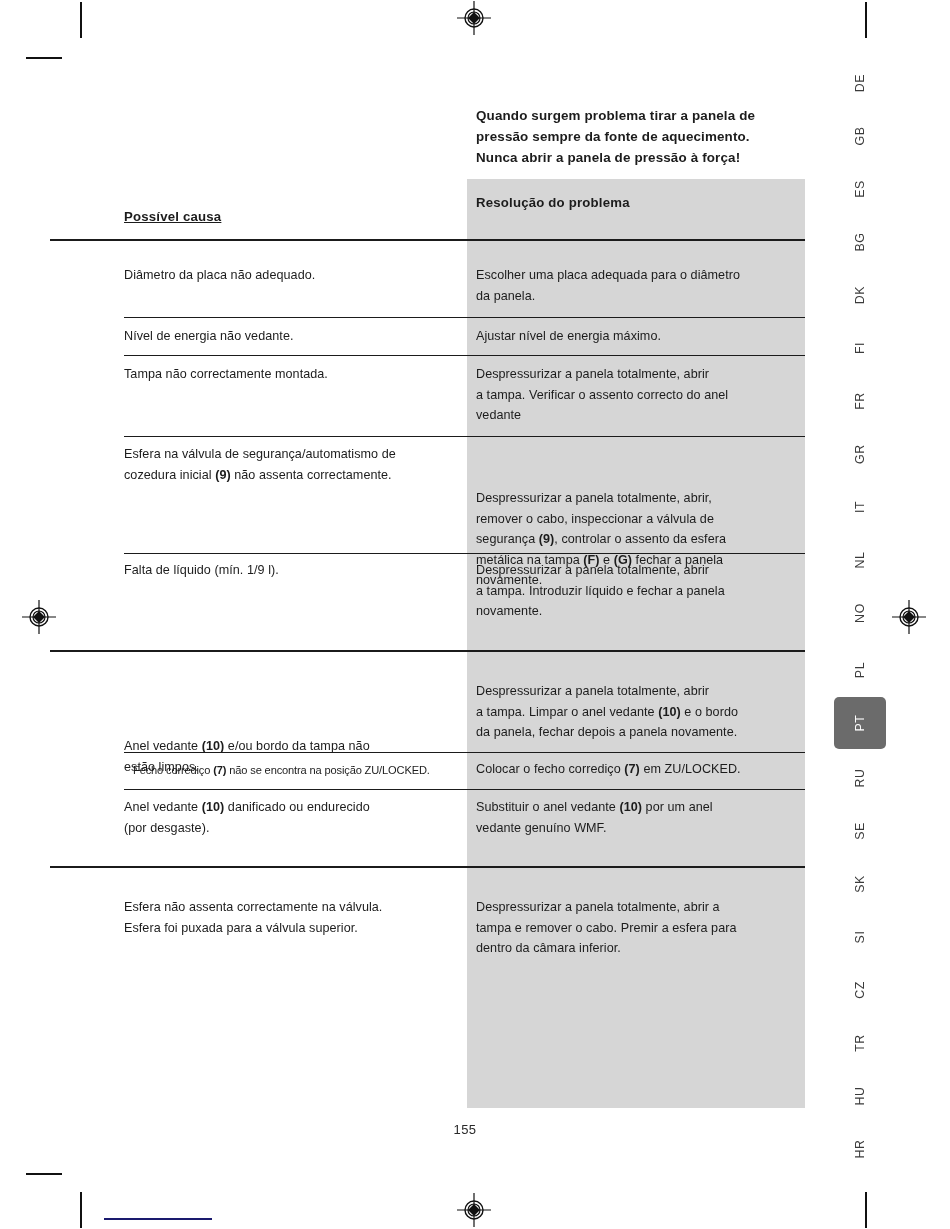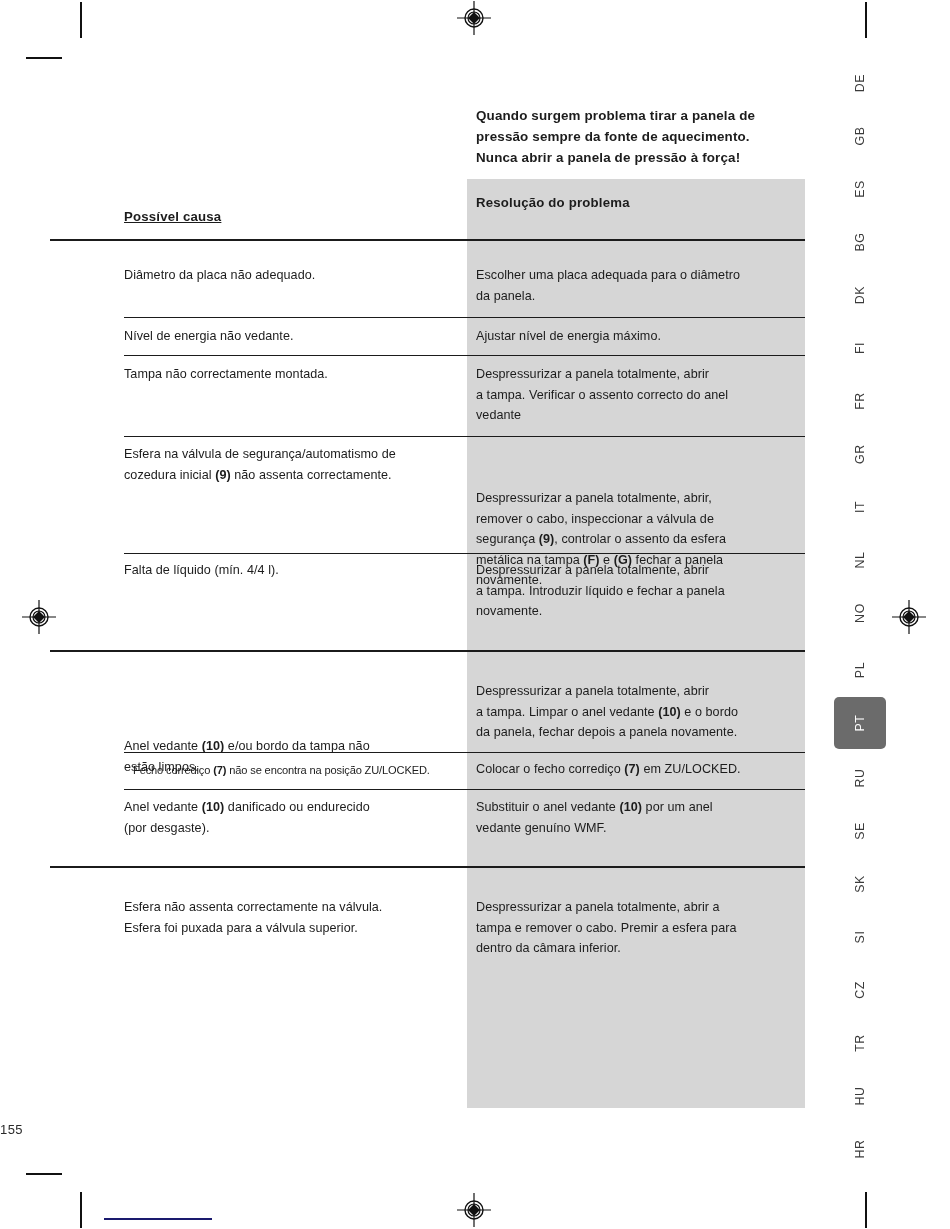--- a/index.html
+++ b/index.html
@@ -118,21 +118,21 @@
     width: 52px;
     left: -2px;
   }
 
   
   .page-number {
     position: absolute;
     left: 0;
     top: 1122px;
     width: 930px;
-    text-align: left;
+    text-align: center;
     font-size: 13px;
     color: #2a2a2a;
     letter-spacing: 0.4px;
   }
   .footer-rule {
     position: absolute;
     left: 104px;
     top: 1218px;
     width: 108px;
     height: 1.8px;
@@ -209,21 +209,21 @@
   <div class="rule rule-row" style="top:355px;"></div>
 
   <div class="cell col-left" style="top:364px;">Tampa não correctamente montada.</div>
   <div class="cell col-right" style="top:364px;">Despressurizar a panela totalmente, abrir<br>a tampa. Verificar o assento correcto do anel<br>vedante</div>
   <div class="rule rule-row" style="top:436px;"></div>
 
   <div class="cell col-left" style="top:444px;">Esfera na válvula de segurança/automatismo de<br>cozedura inicial <b>(9)</b> não assenta correctamente.</div>
   <div class="cell col-right" style="top:444px;margin-top:44px;">Despressurizar a panela totalmente, abrir,<br>remover o cabo, inspeccionar a válvula de<br>segurança <b>(9)</b>, controlar o assento da esfera<br>metálica na tampa <b>(F)</b> e <b>(G)</b> fechar a panela<br>novamente.</div>
   <div class="rule rule-row" style="top:553px;"></div>
 
-  <div class="cell col-left" style="top:560px;">Falta de líquido (mín. 4/4 l).</div>
+  <div class="cell col-left" style="top:560px;">Falta de líquido (mín. 1/9 l).</div>
   <div class="cell col-right" style="top:560px;">Despressurizar a panela totalmente, abrir<br>a tampa. Introduzir líquido e fechar a panela<br>novamente.</div>
   <div class="rule rule-major" style="top:650px;"></div>
 
   <div class="cell col-left" style="top:700px;margin-top:36px;">Anel vedante <b>(10)</b> e/ou bordo da tampa não<br>estão limpos.</div>
   <div class="cell col-right" style="top:681px;">Despressurizar a panela totalmente, abrir<br>a tampa. Limpar o anel vedante <b>(10)</b> e o bordo<br>da panela, fechar depois a panela novamente.</div>
   <div class="rule rule-row" style="top:752px;"></div>
 
   <div class="cell col-left tight" style="top:760px;">Fecho corrediço <b>(7)</b> não se encontra na posição ZU/LOCKED.</div>
   <div class="cell col-right" style="top:759px;">Colocar o fecho corrediço <b>(7)</b> em ZU/LOCKED.</div>
   <div class="rule rule-row" style="top:789px;"></div>

